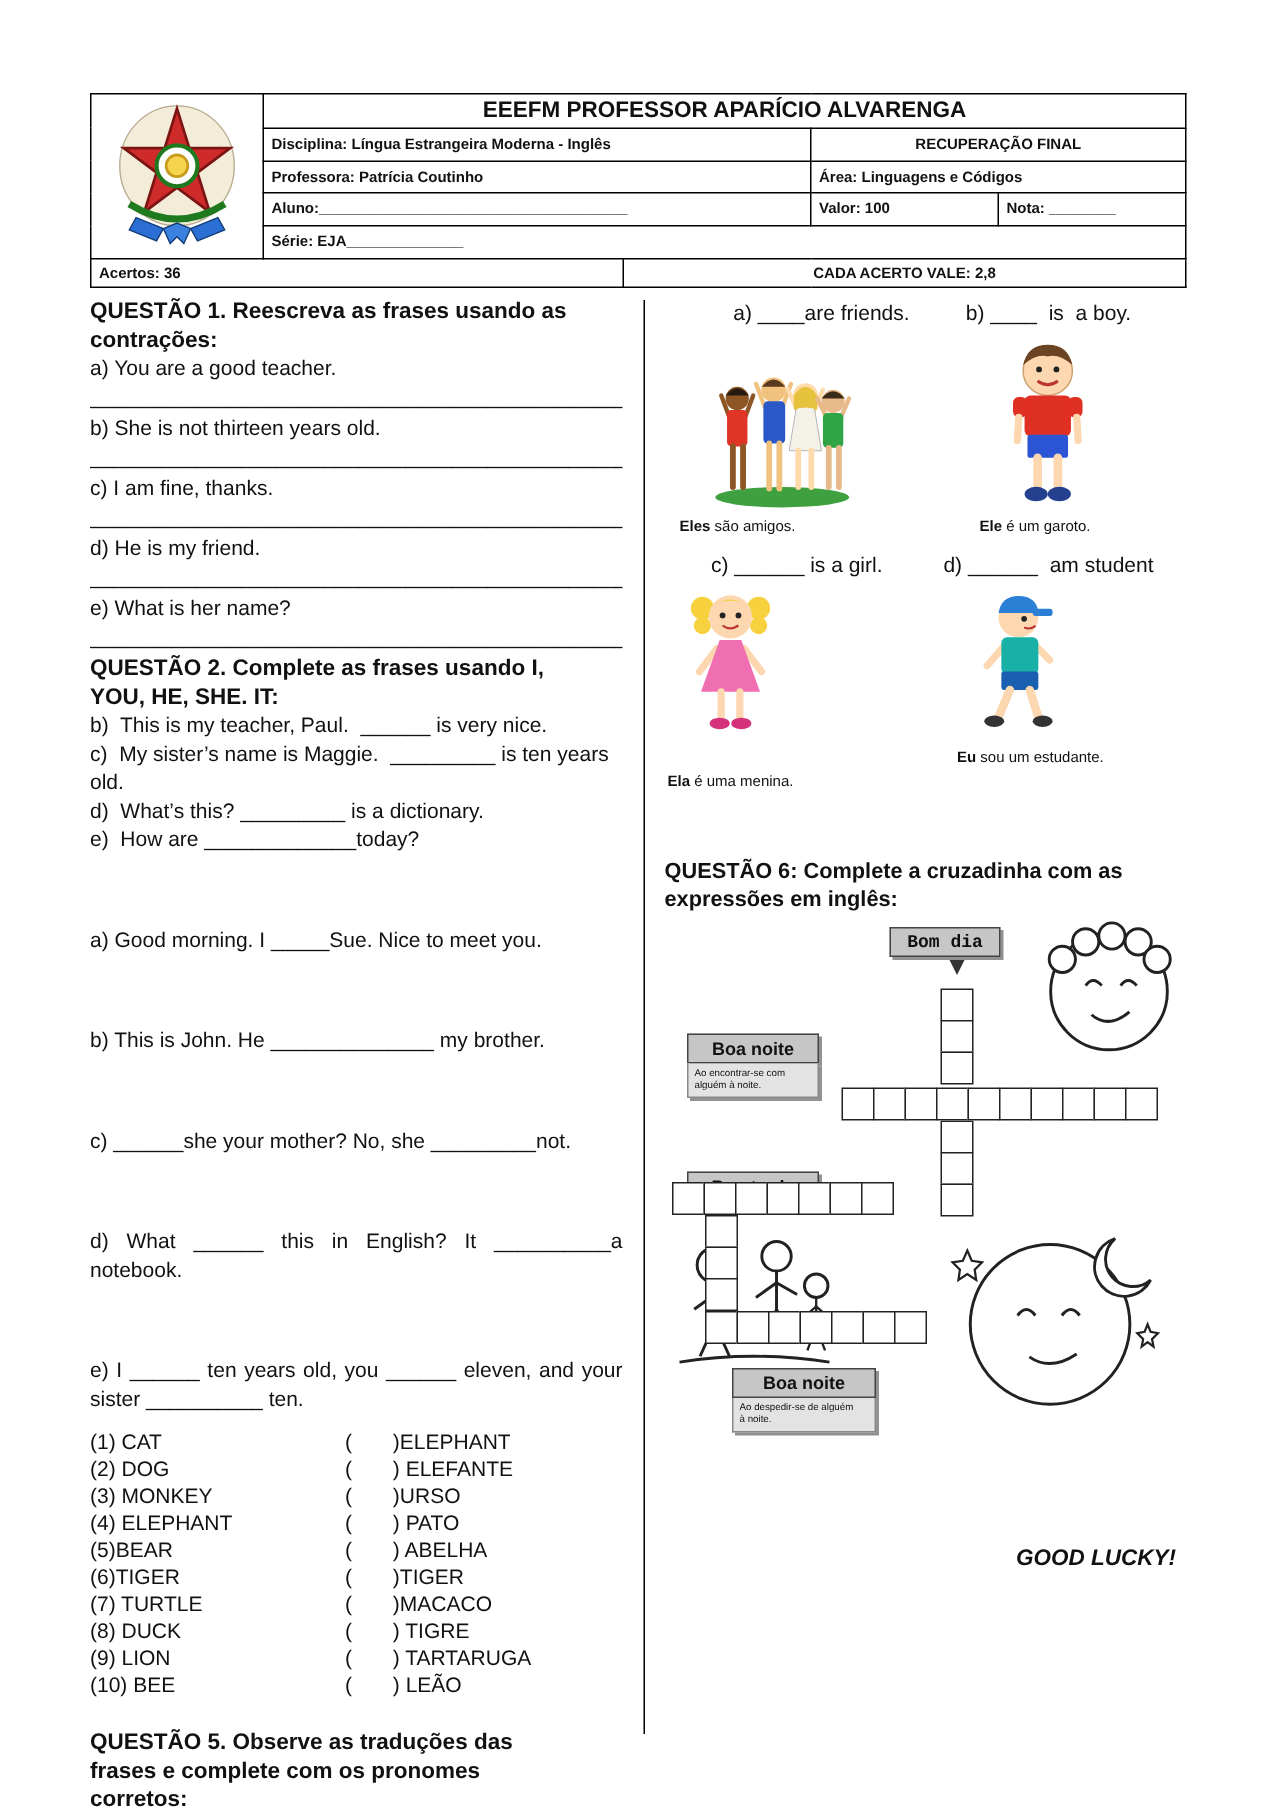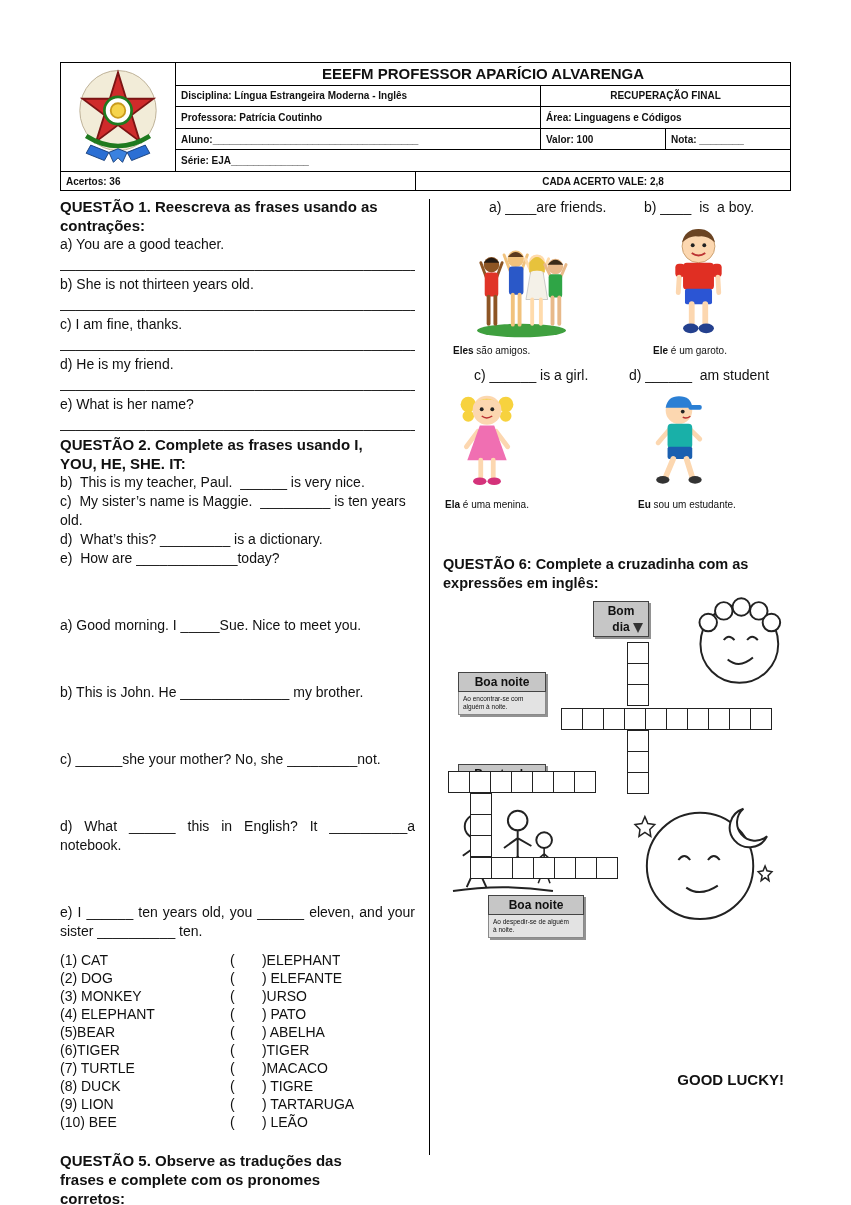--- a/index.html
+++ b/index.html
@@ -38,41 +38,41 @@
   
   .fill-row { display:flex; font-size:14px; line-height:20px; padding-left:10px;justify-content:center; }
   .fill-row .f1 { width:155px; white-space:pre; }
   .fill-row .f2 { white-space:pre; }
   .ir1 { margin:8px 0 0 33px; display:flex; gap:88px; align-items:flex-end; }
   .ir2 { margin:6px 0 0 8px; display:flex; gap:118px; align-items:flex-end; }
   .cap-row { display:flex; font-size:10px; line-height:20px; }
   .cr1 { padding-left:10px; margin-top:2px; }
   .cr1 .cap1 { width:200px; }
   .cr2 { padding-left:2px; margin-top:6px; }
-  .cr2 .cap1 { width:193px; }
+  .cr2 .cap1 { width:193px;margin-top:16px; }
   .fr2 { margin-top:4px; }
   .q6t { margin-top:40px; font-size:14.5px; }
 
   
   .cw { position:relative; height:352px; margin-top:6px; }
   .cw-row { position:absolute; display:flex; }
   .cw-col { position:absolute; }
   .cw-cell { width:22px; height:22px; border:1px solid #222; background:#fff; flex:none; }
   .cw-row .cw-cell { margin-right:-1px; }
   .cw-col .cw-cell { margin-bottom:-1px; }
   .cw-labelbox { position:absolute; width:88px; }
   .cw-label { background:#c6c6c6; border:1px solid #444; box-shadow:2px 2px 0 #929292; font-weight:bold; font-size:12px; line-height:16px; padding:1px 4px; text-align:center; }
   .cw-sub { background:#e3e3e3; border:1px solid #8a8a8a; border-top:none; box-shadow:2px 2px 0 #929292; font-size:6.5px; line-height:8px; padding:3px 4px; }
   .cw-arrow { position:absolute; left:190px; top:24px; width:0; height:0; border-left:5px solid transparent; border-right:5px solid transparent; border-top:10px solid #333; }
   .ill { display:inline-block; line-height:0; }
   .cw-face { position:absolute; left:238px; top:-2px; }
   .cw-kids { position:absolute; left:4px; top:198px; }
   .cw-moon { position:absolute; left:186px; top:194px; }
 
-  .good-lucky { text-align:right; padding-right:6px; margin-top:120px; font-size:15px; font-weight:bold; }
+  .good-lucky { text-align:right; padding-right:6px; margin-top:62px; font-size:15px; font-weight:bold;font-style:italic; }
 </style>
 </head>
 <body>
 
 <div class="page">
 
   <table class="hdr">
     <colgroup>
         <col style="width:115px">
         <col style="width:240px">
@@ -326,21 +326,21 @@
 
       <div class="cap-row cr2">
         <span class="cap1"><b>Ela</b><span> é uma menina.</span></span>
         <span class="cap2"><b>Eu</b><span> sou um estudante.</span></span>
       </div>
 
       <div class="q-title q6t preline">QUESTÃO 6: Complete a cruzadinha com as
 expressões em inglês:</div>
 
       <div class="cw">
-        <div class="cw-labelbox" style="left:150px; top:2px; width:56px;">
+        <div class="cw-labelbox" style="left:150px; top:2px; width:74px;font-family:Liberation Mono, monospace;">
           <div class="cw-label">Bom dia</div>
         </div>
         <div class="cw-arrow"></div>
         <span class="ill cw-face">
           <svg viewBox="0 0 108 92" width="105" height="90">
             <circle cx="60" cy="48" r="40" fill="#fff" stroke="#222" stroke-width="2"></circle>
             <circle cx="28" cy="26" r="9" fill="#fff" stroke="#222" stroke-width="2"></circle>
             <circle cx="44" cy="14" r="9" fill="#fff" stroke="#222" stroke-width="2"></circle>
             <circle cx="62" cy="10" r="9" fill="#fff" stroke="#222" stroke-width="2"></circle>
             <circle cx="80" cy="14" r="9" fill="#fff" stroke="#222" stroke-width="2"></circle>

